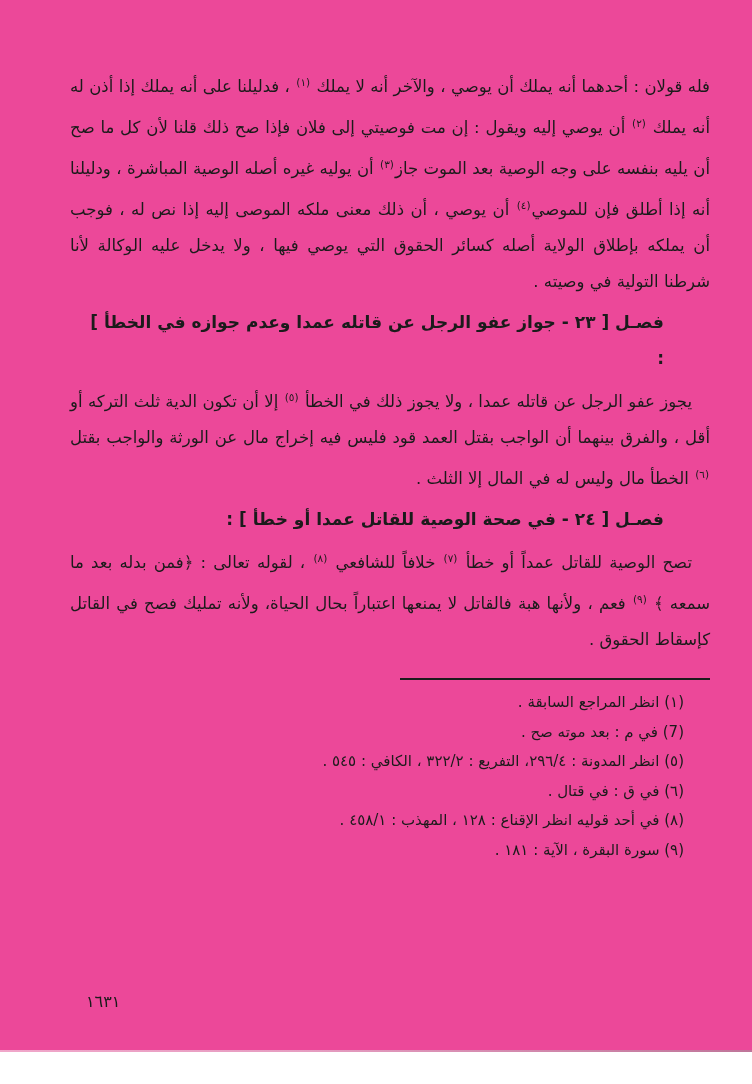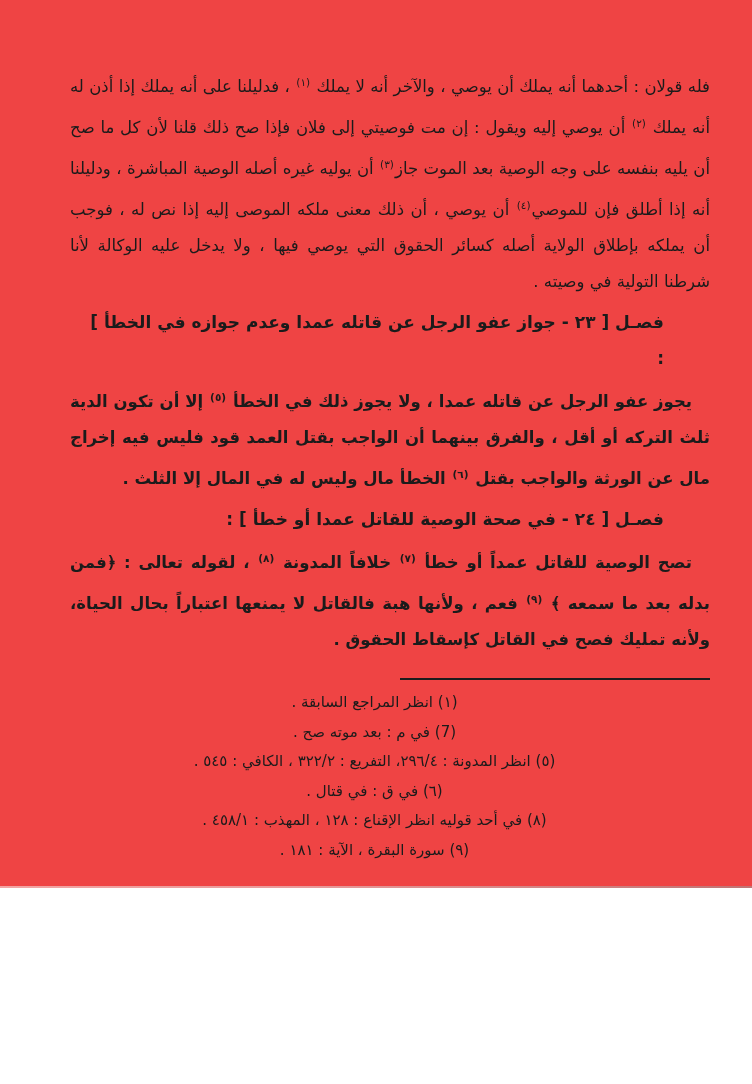--- a/index.html
+++ b/index.html
@@ -1,34 +1,34 @@
 <!DOCTYPE html>
 <html lang="ar" dir="rtl"><head>
 <meta charset="utf-8">
 <title>صفحة كتاب</title>
 <style>
   html,body{margin:0;padding:0;background:#ffffff;}
   .page{
     position:relative;
-    width:752px;height:888px;
-    background:#ef4444;
+    width:752px;height:1052px;
+    background:#ec4899;
     font-family:"DejaVu Sans",sans-serif;
     color:#1b1b1b;
     direction:rtl;
     overflow:hidden;
   }
   .text-block{
     position:absolute;top:64px;right:42px;width:640px;
   }
   .body-para{
     font-size:16.5px;line-height:36px;
     text-align:justify;text-justify:inter-word;
     margin:0;
   }
-  .body-para.indent{text-indent:18px;font-weight:bold;}
+  .body-para.indent{text-indent:18px;}
   .section-heading{
     font-size:17px;font-weight:bold;line-height:36px;
     margin:4px 0 3px 12px;padding-right:46px;
     text-align:right;
   }
   .fn-ref{
     font-size:10.5px;
     vertical-align:6px;
     padding:0 1px;
     white-space:nowrap;
@@ -37,21 +37,21 @@
     position:absolute;top:678px;right:42px;width:645px;
   }
   .fn-separator{
     width:310px;height:0;
     border-top:2.5px solid #1c1c1c;
     margin:0 0 8px 0;
   }
   .footnote-item{
     font-size:15px;line-height:29.5px;
     padding-right:26px;
-    text-align:center;
+    text-align:right;
     white-space:nowrap;
   }
   .page-number{
     position:absolute;top:990px;left:86px;
     font-size:16px;line-height:24px;
     direction:rtl;
   }
   .scan-edge-bottom{
     position:absolute;bottom:0;left:0;width:100%;height:2px;
     background:linear-gradient(to left,#9a9a9a,#e2e2e2 60%,#f4f4f2);
@@ -66,21 +66,21 @@
   <div class="text-block">
 
     <p class="body-para"><span>فله قولان : أحدهما أنه يملك أن يوصي ، والآخر أنه لا يملك </span><span class="fn-ref">(١)</span><span> ، فدليلنا على أنه يملك إذا أذن له أنه يملك </span><span class="fn-ref">(٢)</span><span> أن يوصي إليه ويقول : إن مت فوصيتي إلى فلان فإذا صح ذلك قلنا لأن كل ما صح أن يليه بنفسه على وجه الوصية بعد الموت جاز</span><span class="fn-ref">(٣)</span><span> أن يوليه غيره أصله الوصية المباشرة ، ودليلنا أنه إذا أطلق فإن للموصي</span><span class="fn-ref">(٤)</span><span> أن يوصي ، أن ذلك معنى ملكه الموصى إليه إذا نص له ، فوجب أن يملكه بإطلاق الولاية أصله كسائر الحقوق التي يوصي فيها ، ولا يدخل عليه الوكالة لأنا شرطنا التولية في وصيته .</span></p>
 
     <h2 class="section-heading">فصـل [ ٢٣ - جواز عفو الرجل عن قاتله عمدا وعدم جوازه في الخطأ ] :</h2>
 
     <p class="body-para indent"><span>يجوز عفو الرجل عن قاتله  عمدا ، ولا يجوز ذلك في الخطأ </span><span class="fn-ref">(٥)</span><span> إلا أن تكون الدية ثلث التركه أو أقل ، والفرق بينهما أن الواجب بقتل العمد قود فليس فيه إخراج مال عن الورثة والواجب بقتل </span><span class="fn-ref">(٦)</span><span> الخطأ مال وليس له في المال إلا الثلث .</span></p>
 
     <h2 class="section-heading">فصـل [ ٢٤ - في صحة الوصية للقاتل عمدا أو خطأ ] :</h2>
 
-    <p class="body-para indent"><span>تصح الوصية للقاتل عمداً أو خطأ </span><span class="fn-ref">(٧)</span><span> خلافاً المدونة </span><span class="fn-ref">(٨)</span><span> ، لقوله تعالى : ﴿فمن بدله بعد ما سمعه ﴾ </span><span class="fn-ref">(٩)</span><span> فعم ، ولأنها هبة فالقاتل لا يمنعها اعتباراً بحال الحياة، ولأنه تمليك فصح في القاتل كإسقاط الحقوق .</span></p>
+    <p class="body-para indent"><span>تصح الوصية للقاتل عمداً أو خطأ </span><span class="fn-ref">(٧)</span><span> خلافاً للشافعي </span><span class="fn-ref">(٨)</span><span> ، لقوله تعالى : ﴿فمن بدله بعد ما سمعه ﴾ </span><span class="fn-ref">(٩)</span><span> فعم ، ولأنها هبة فالقاتل لا يمنعها اعتباراً بحال الحياة، ولأنه تمليك فصح في القاتل كإسقاط الحقوق .</span></p>
 
   </div>
 
   <div class="footnote-block">
     <div class="fn-separator"></div>
     <div>
         <div class="footnote-item">(١) انظر المراجع السابقة .</div>
         <div class="footnote-item">(7) في م : بعد موته صح .</div>
         <div class="footnote-item">(٥) انظر المدونة :  ٢٩٦/٤، التفريع :  ٣٢٢/٢ ، الكافي :  ٥٤٥ .</div>
         <div class="footnote-item">(٦) في ق : في قتال .</div>

